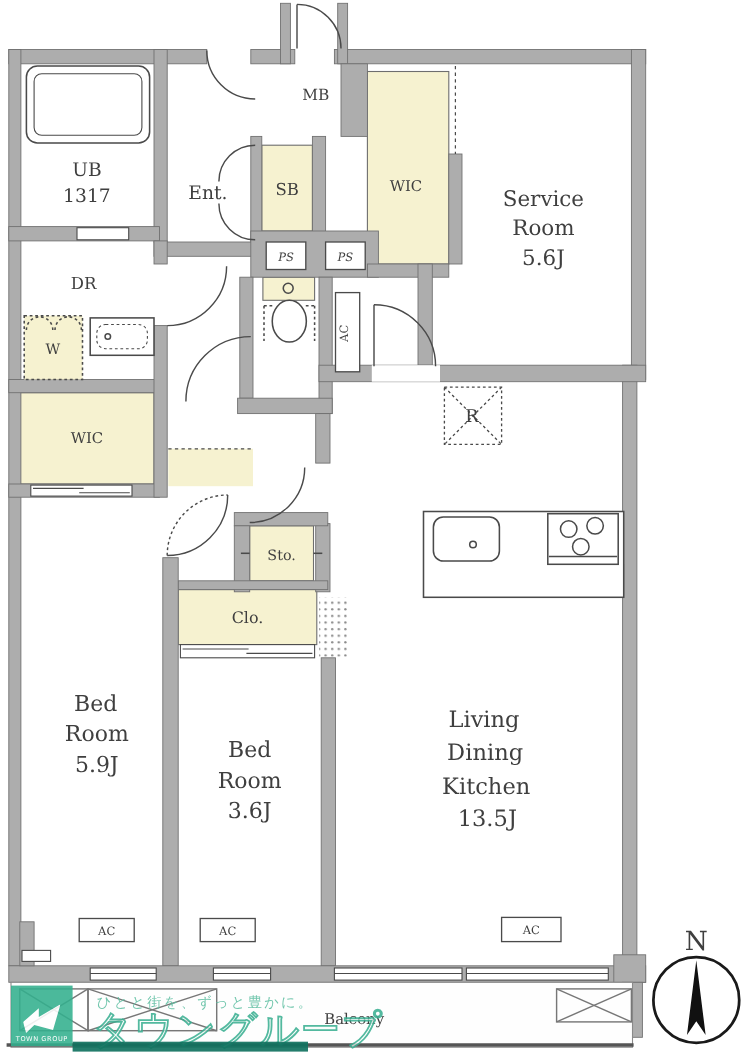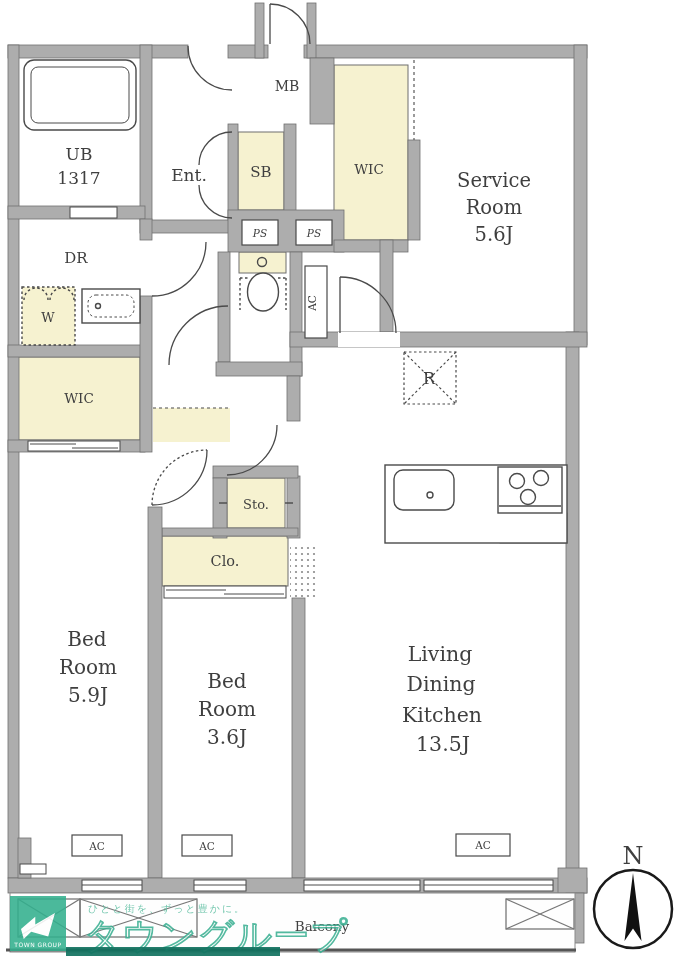--- a/index.html
+++ b/index.html
@@ -8,21 +8,21 @@
   svg{position:absolute;left:0;top:0;}
   svg text{fill:#3f3f3f;font-family:"DejaVu Serif","Liberation Serif",serif;}
   .wm{position:absolute;opacity:.88;}
   .wm-square{left:10px;top:896px;width:56px;height:55px;background:#33b08e;
              display:flex;flex-direction:column;align-items:center;justify-content:flex-end;}
   .wm-glyph{width:34px;height:26px;background:#ffffff;margin-bottom:2px;
             clip-path:polygon(0 62%,42% 14%,42% 44%,100% 0,80% 90%,30% 72%,8% 100%);}
   .wm-logotext{color:#ffffff;font-family:"DejaVu Sans","Liberation Sans",sans-serif;
                font-size:6px;letter-spacing:.5px;padding-bottom:3px;white-space:nowrap;}
   .wm-tagline{left:88px;top:902px;font-family:Liberation Sans, sans-serif;
-              font-size:10px;color:#5fbfa2;letter-spacing:2px;white-space:nowrap;}
+              font-size:13px;color:#5fbfa2;letter-spacing:2px;white-space:nowrap;}
   .wm-brand{left:84px;top:912px;font-family:"DejaVu Sans","Liberation Sans",sans-serif;
             font-size:36px;font-weight:normal;color:rgba(246,253,250,0.78);
             -webkit-text-stroke:1.6px #3cb093;letter-spacing:1px;white-space:nowrap;}
   .wm-bar{left:66px;top:947px;width:214px;height:9px;background:#117260;opacity:.92;}
 </style>
 </head>
 <body>
 
 <div class="canvas">
 <svg width="676" height="960" viewBox="0 0 676 960">

